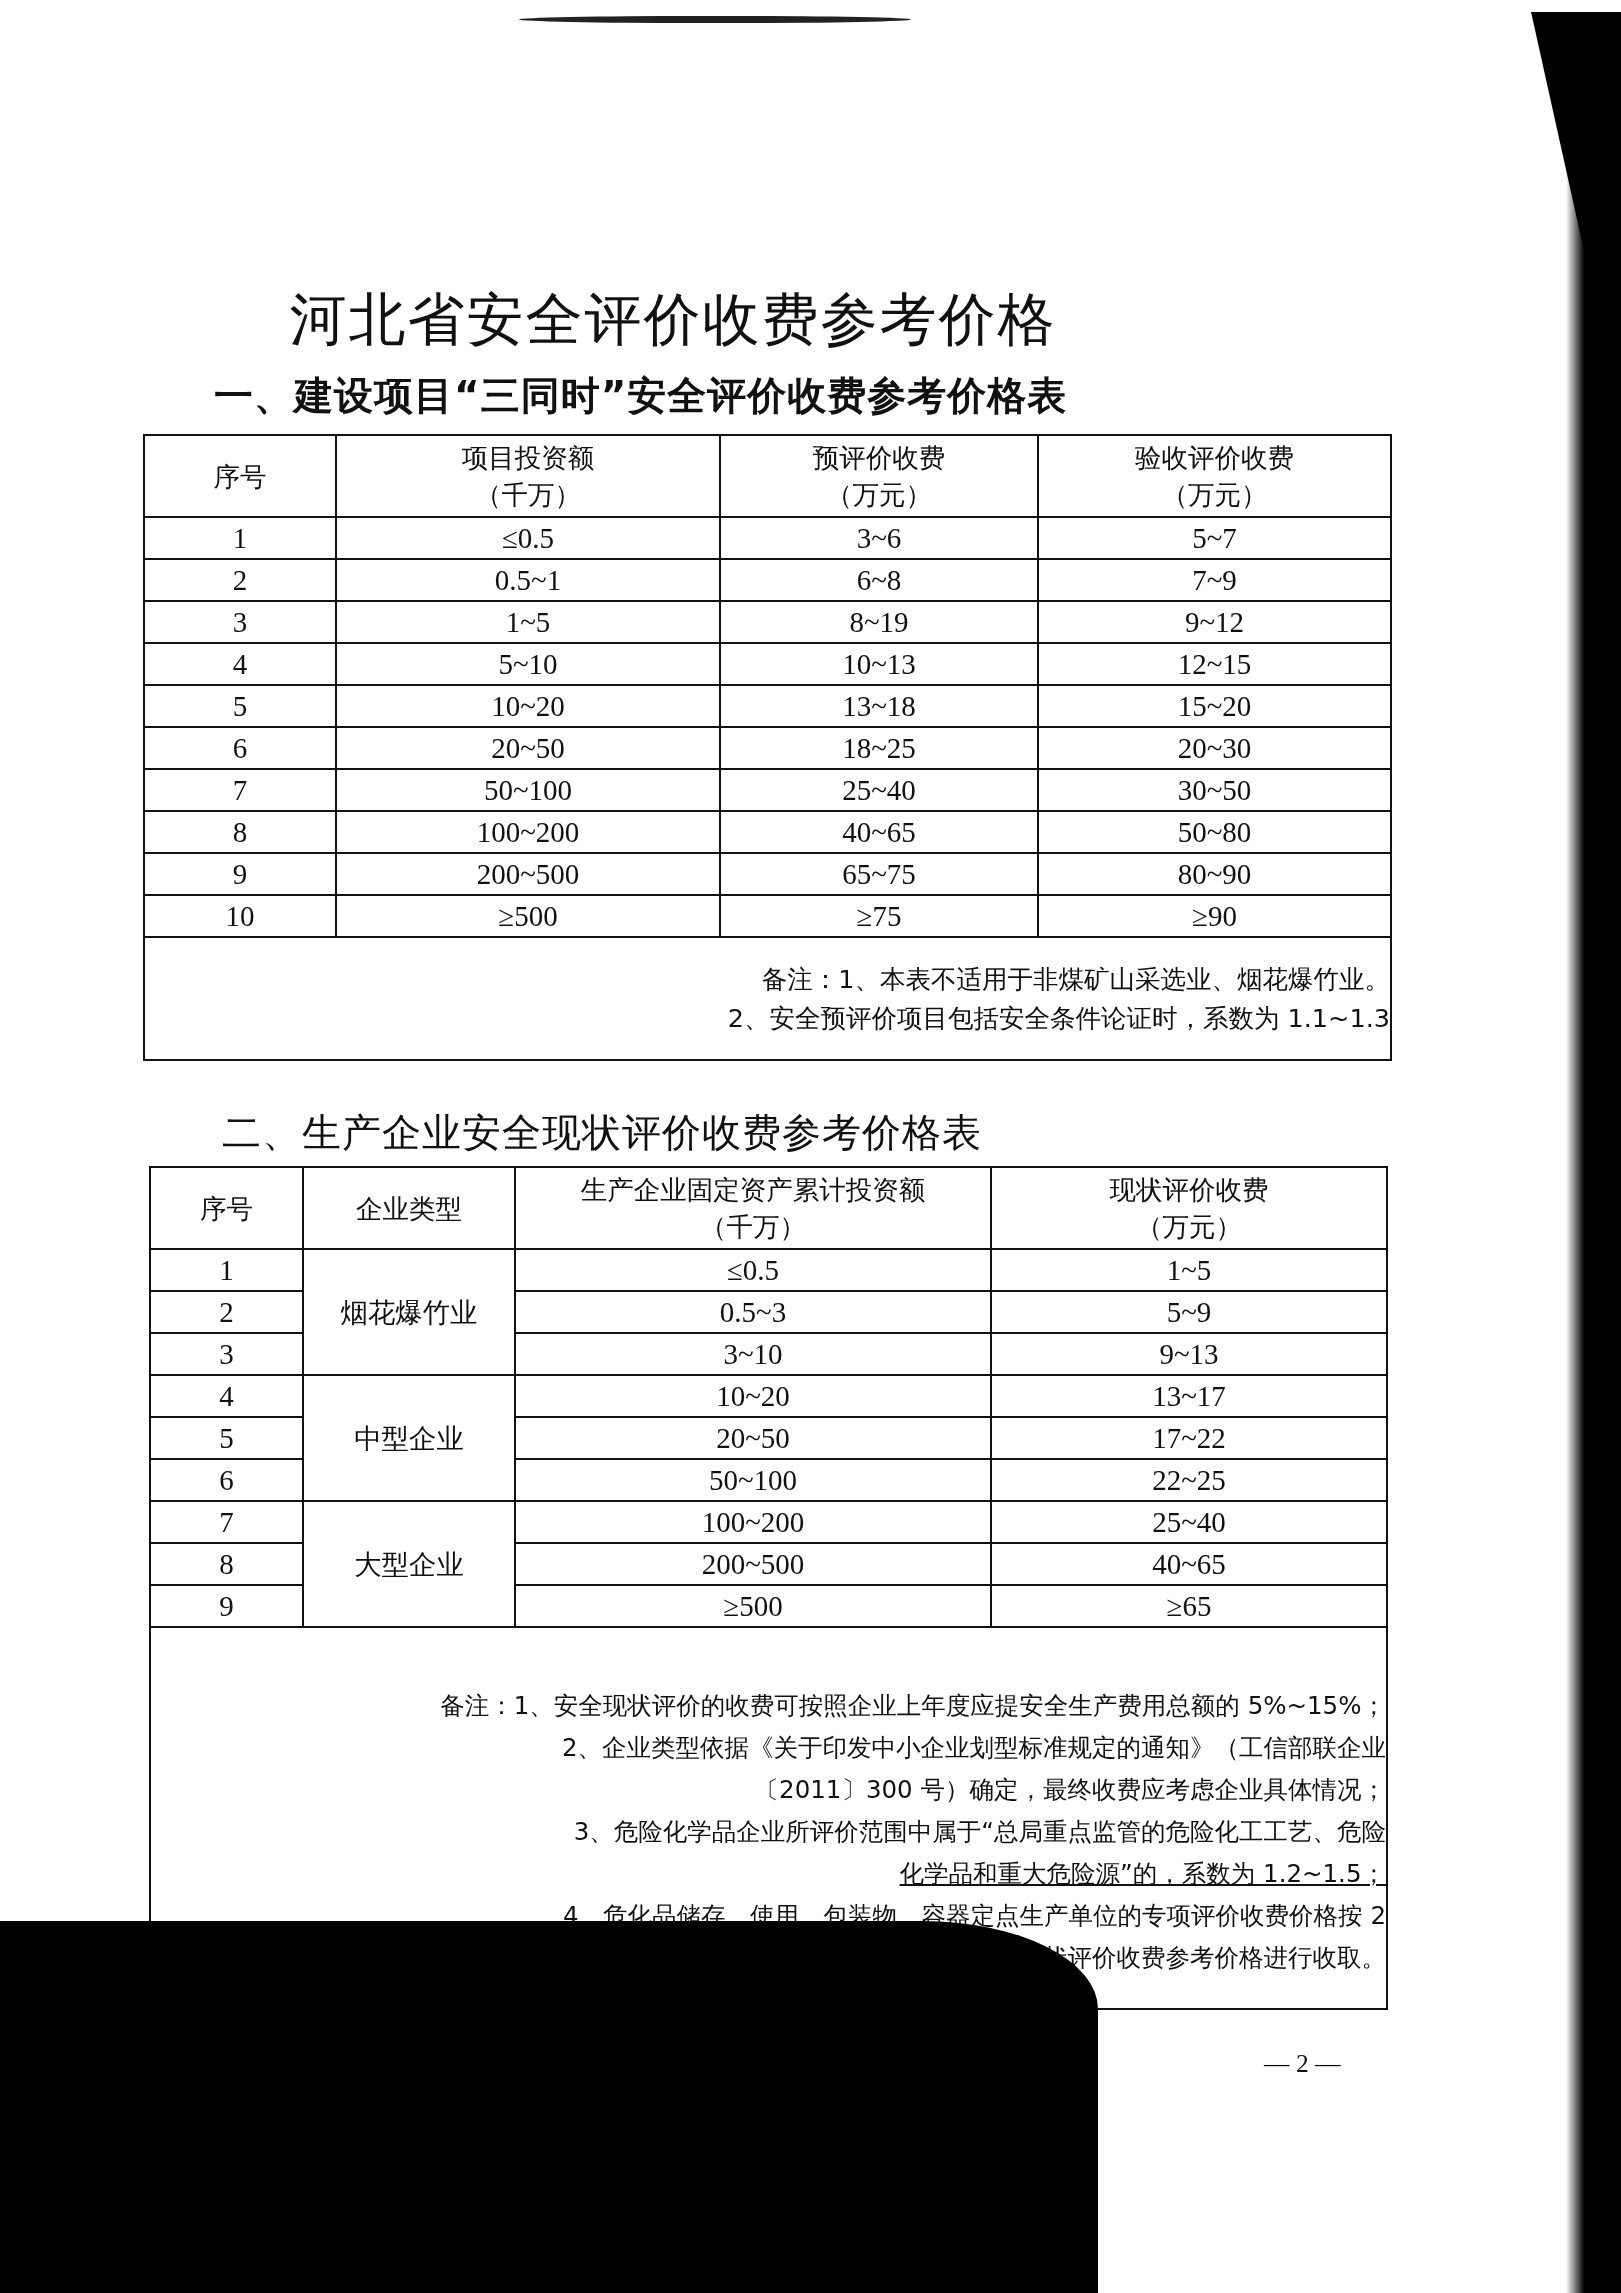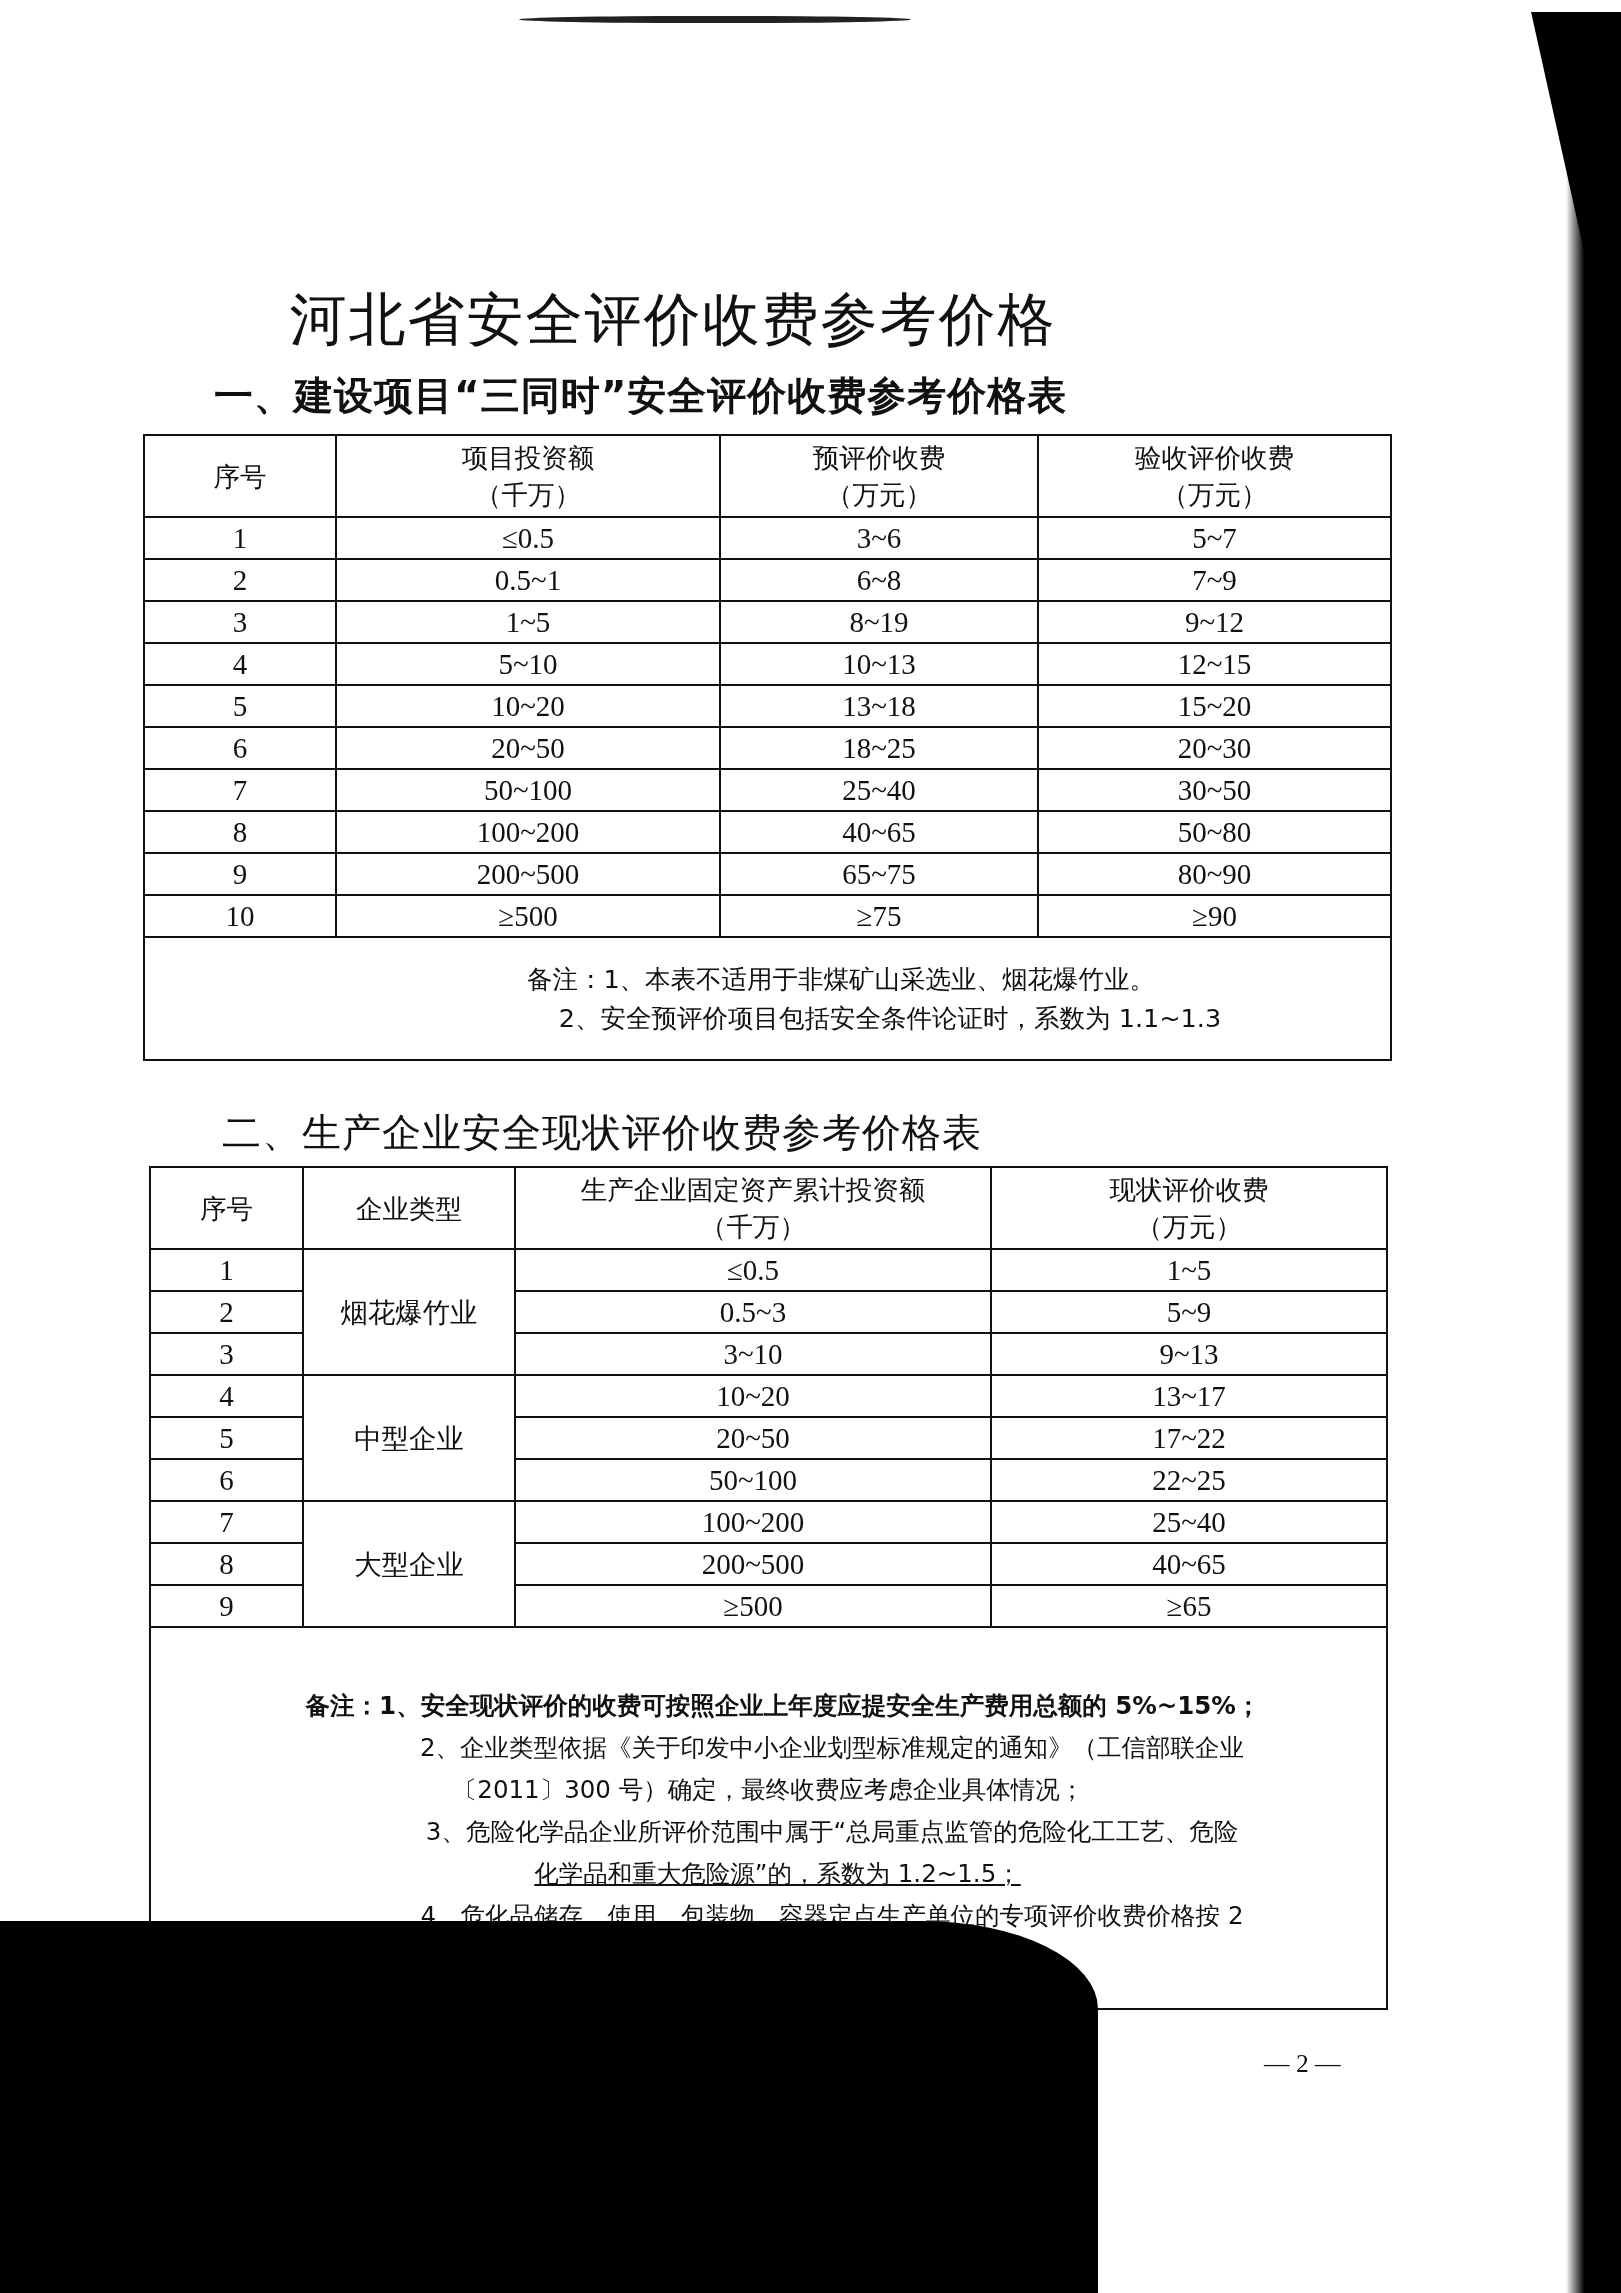--- a/index.html
+++ b/index.html
@@ -6,21 +6,21 @@
   body{width:1621px;height:2294px;background:#ffffff;position:relative;overflow:hidden;
        font-family:"DejaVu Sans","Liberation Sans",sans-serif;color:#111;}
   .page{position:absolute;left:0;top:0;width:1621px;height:2294px;}
   .doc-title{position:absolute;left:0;width:1322px;top:282px;text-align:center;font-size:57px;letter-spacing:2px;font-weight:normal;margin-left:12px;}
   .section-title{position:absolute;font-size:39px;letter-spacing:1px;}
   table{border-collapse:collapse;position:absolute;table-layout:fixed;}
   td{border:2px solid #111;text-align:center;vertical-align:middle;padding:0;
      font-family:"Liberation Serif","DejaVu Serif",serif;font-size:29px;line-height:39px;}
   td.hdr{font-family:"DejaVu Sans","Liberation Sans",sans-serif;font-size:26.5px;line-height:37px;}
   .cjk{font-family:"DejaVu Sans","Liberation Sans",sans-serif;font-size:27.4px;}
-  td.notes{text-align:center;vertical-align:top;font-family:"DejaVu Sans","Liberation Sans",sans-serif;font-size:25.5px;line-height:39px;border-radius:15px;}
+  td.notes{text-align:right;vertical-align:top;font-family:"DejaVu Sans","Liberation Sans",sans-serif;font-size:25.5px;line-height:39px;border-radius:15px;}
   .note-line{display:block;white-space:nowrap;}
   .page-num{position:absolute;left:1264px;top:2049px;font-family:"Liberation Serif",serif;font-size:25.5px;}
   .shadow-bottom{position:absolute;left:0;top:1921px;width:1098px;height:372px;background:#000;
      border-top-right-radius:176px 88px;}
   .shadow-right{position:absolute;left:1529px;top:11.8px;width:92px;height:2282px;
      background:linear-gradient(90deg,#fff 0,#fff 40%,#000 60%,#000 100%);}
   .shadow-right-top{position:absolute;left:1531px;top:11.8px;width:90px;height:284px;background:#000;
      clip-path:polygon(0 0,100% 0,100% 100%,70% 100%);}
   .top-smudge{position:absolute;left:519px;top:15.7px;width:392px;height:7.8px;background:#222;border-radius:50%;}
 </style>
@@ -177,21 +177,21 @@
           <td>200~500</td>
           <td>40~65</td>
         </tr>
     <tr style="height:42px">
           <td>9</td>
           <td>≥500</td>
           <td>≥65</td>
         </tr>
     <tr style="height:382px">
       <td colspan="4" class="notes" style="padding-top:57px;font-size:24.5px;line-height:42px;">
-        <span class="note-line" style="padding-left:29px;font-weight:bold;">备注：1、安全现状评价的收费可按照企业上年度应提安全生产费用总额的 5%~15%；</span>
+        <span class="note-line" style="padding-left:29px;">备注：1、安全现状评价的收费可按照企业上年度应提安全生产费用总额的 5%~15%；</span>
         <span class="note-line" style="padding-left:127px;">2、企业类型依据《关于印发中小企业划型标准规定的通知》（工信部联企业</span>
         <span class="note-line" style="padding-left:0px;">〔2011〕300 号）确定，最终收费应考虑企业具体情况；</span>
         <span class="note-line" style="padding-left:127px;">3、危险化学品企业所评价范围中属于“总局重点监管的危险化工工艺、危险</span>
         <span class="note-line" style="padding-left:18px;text-decoration:underline;">化学品和重大危险源”的，系数为 1.2~1.5；</span>
         <span class="note-line" style="padding-left:127px;">4、危化品储存、使用，包装物、容器定点生产单位的专项评价收费价格按 2</span>
         <span class="note-line" style="padding-left:0px;">万以上收取，或参照现状评价收费参考价格进行收取。</span>
       </td>
     </tr>
   </tbody>
     </table>

